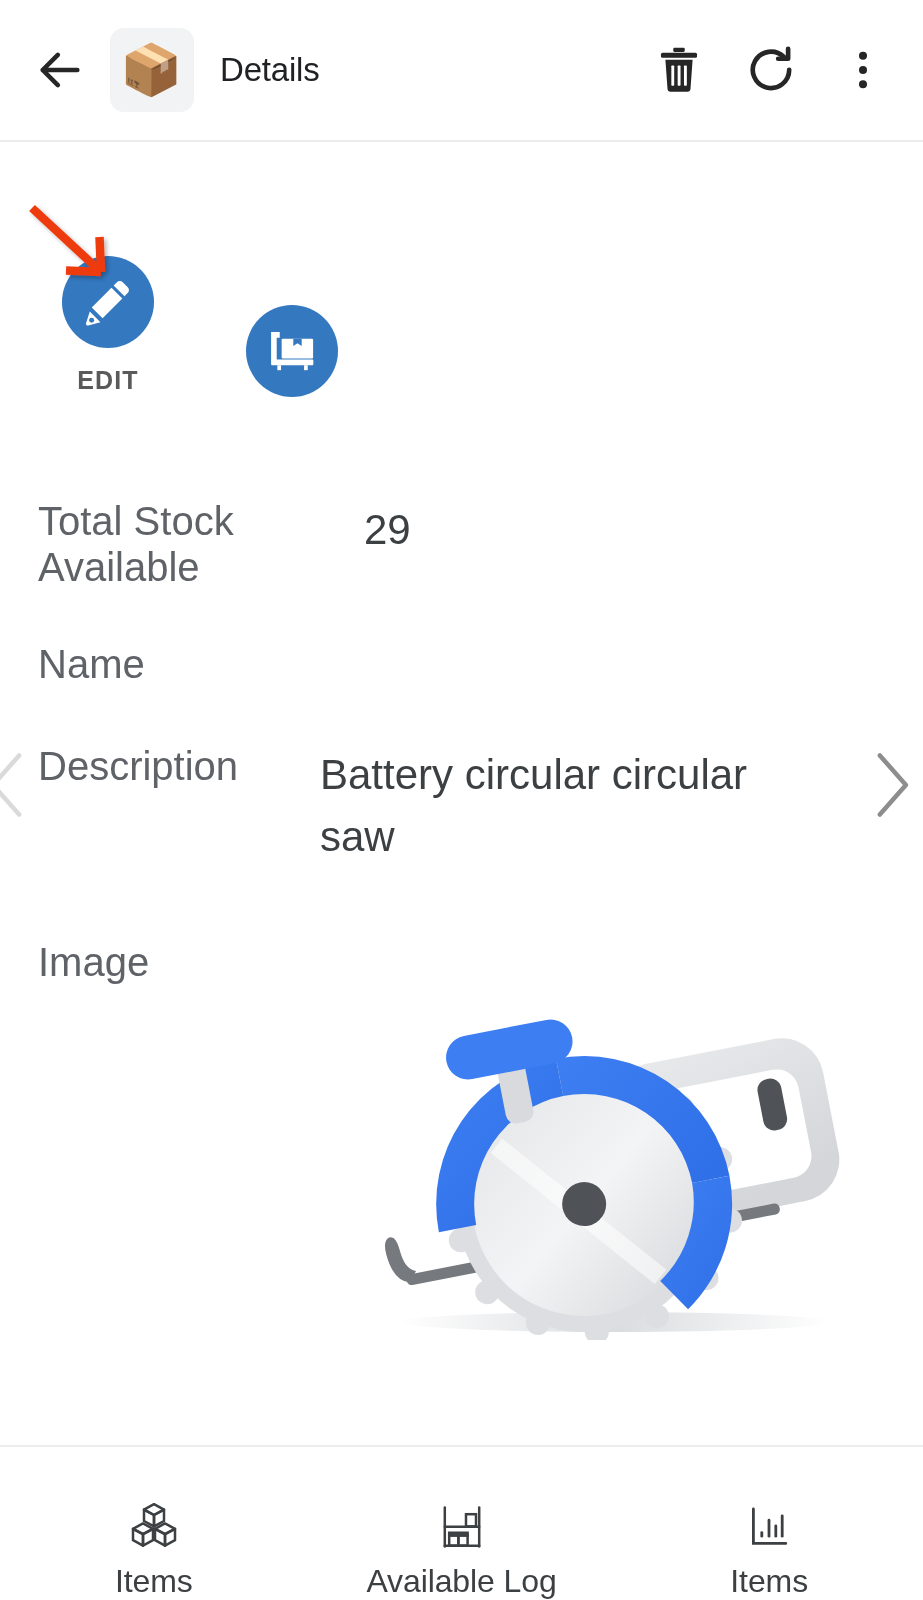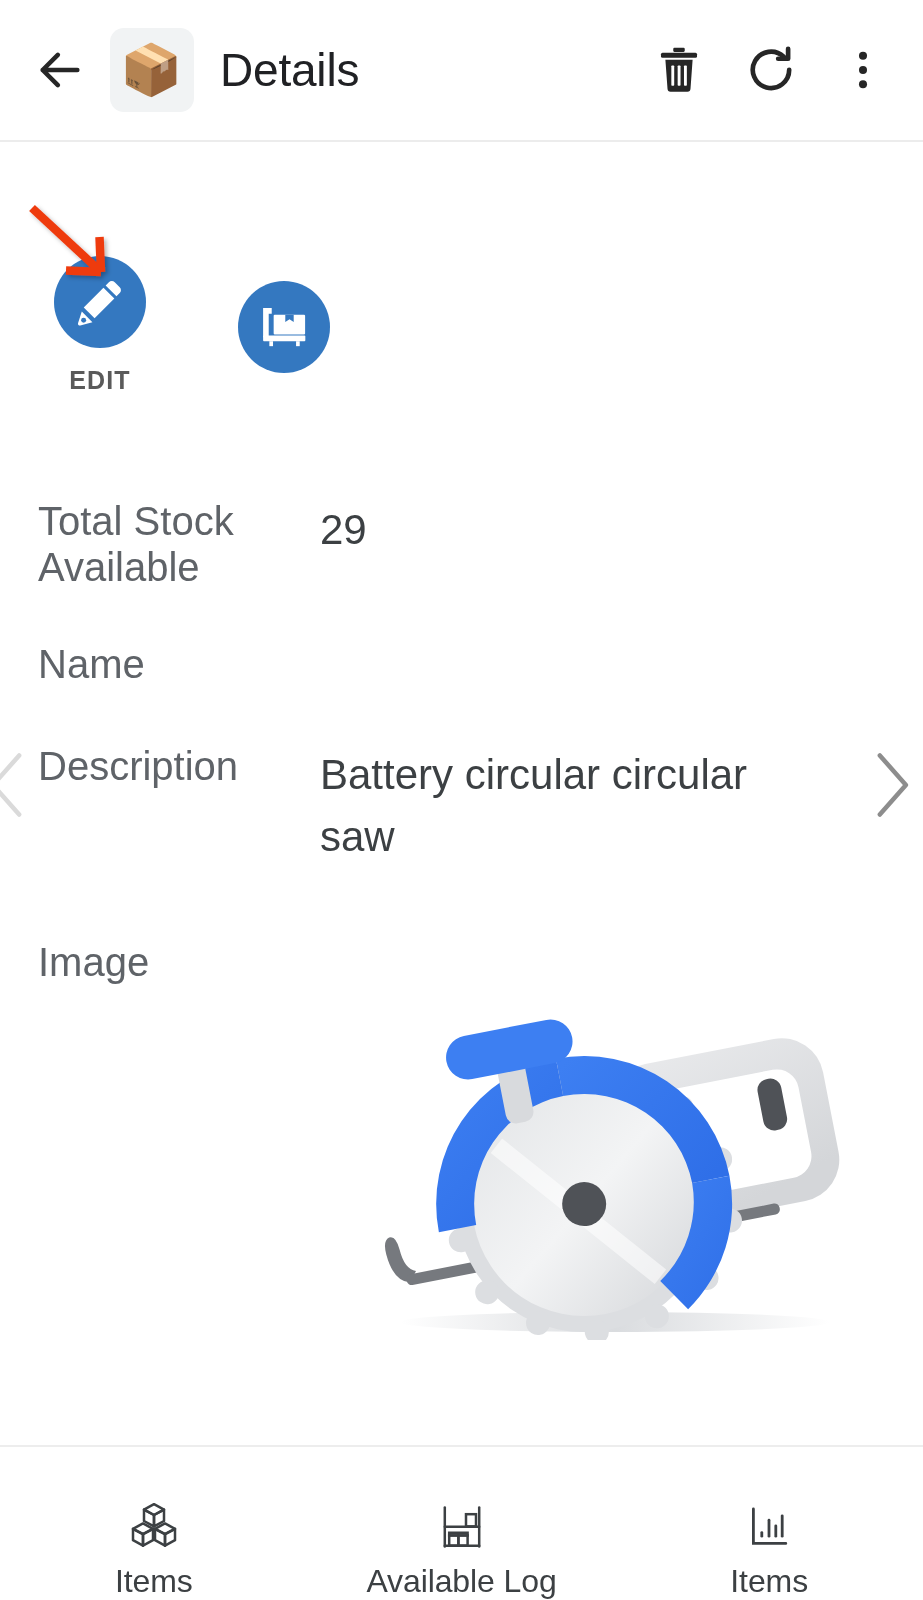--- a/index.html
+++ b/index.html
@@ -48,21 +48,21 @@
     justify-content: center;
     flex: none;
     margin-left: 4px;
   }
   .app-icon-glyph {
     font-size: 50px;
     line-height: 1;
     user-select: none;
   }
   .app-title {
-    font-size: 46px;
+    font-size: 33px;
     color: #202124;
     margin-left: 26px;
     font-weight: 400;
     letter-spacing: -0.2px;
     white-space: nowrap;
     flex: 1;
   }
   .bar-actions {
     display: flex;
     align-items: center;
@@ -86,23 +86,23 @@
     width: 923px;
     height: 1301px;
     background: #ffffff;
     overflow: hidden;
   }
 
   
   .action-row {
     position: absolute;
     top: 112px;
-    left: 8px;
-    display: flex;
-    align-items: center;
+    left: 16px;
+    display: flex;
+    align-items: flex-end;
   }
   .action-item {
     width: 184px;
     display: flex;
     flex-direction: column;
     align-items: center;
     cursor: pointer;
   }
   .action-circle {
     width: 92px;
@@ -157,21 +157,21 @@
     font-weight: 400;
   }
   .field-value {
     flex: 1;
     font-size: 42px;
     color: #3c4043;
     line-height: 1.48;
     font-weight: 400;
     padding-right: 60px;
   }
-  .row-stock { margin-bottom: 52px; }
+  .row-stock { margin-bottom: 52px; gap: 44px; }
   .row-name  { margin-bottom: 56px; }
   .row-desc  { margin-bottom: 72px; }
 
   .chevron {
     position: absolute;
     top: 8px;
     width: 42px;
     height: 66px;
   }
   .chevron-left  { left: -14px; }

